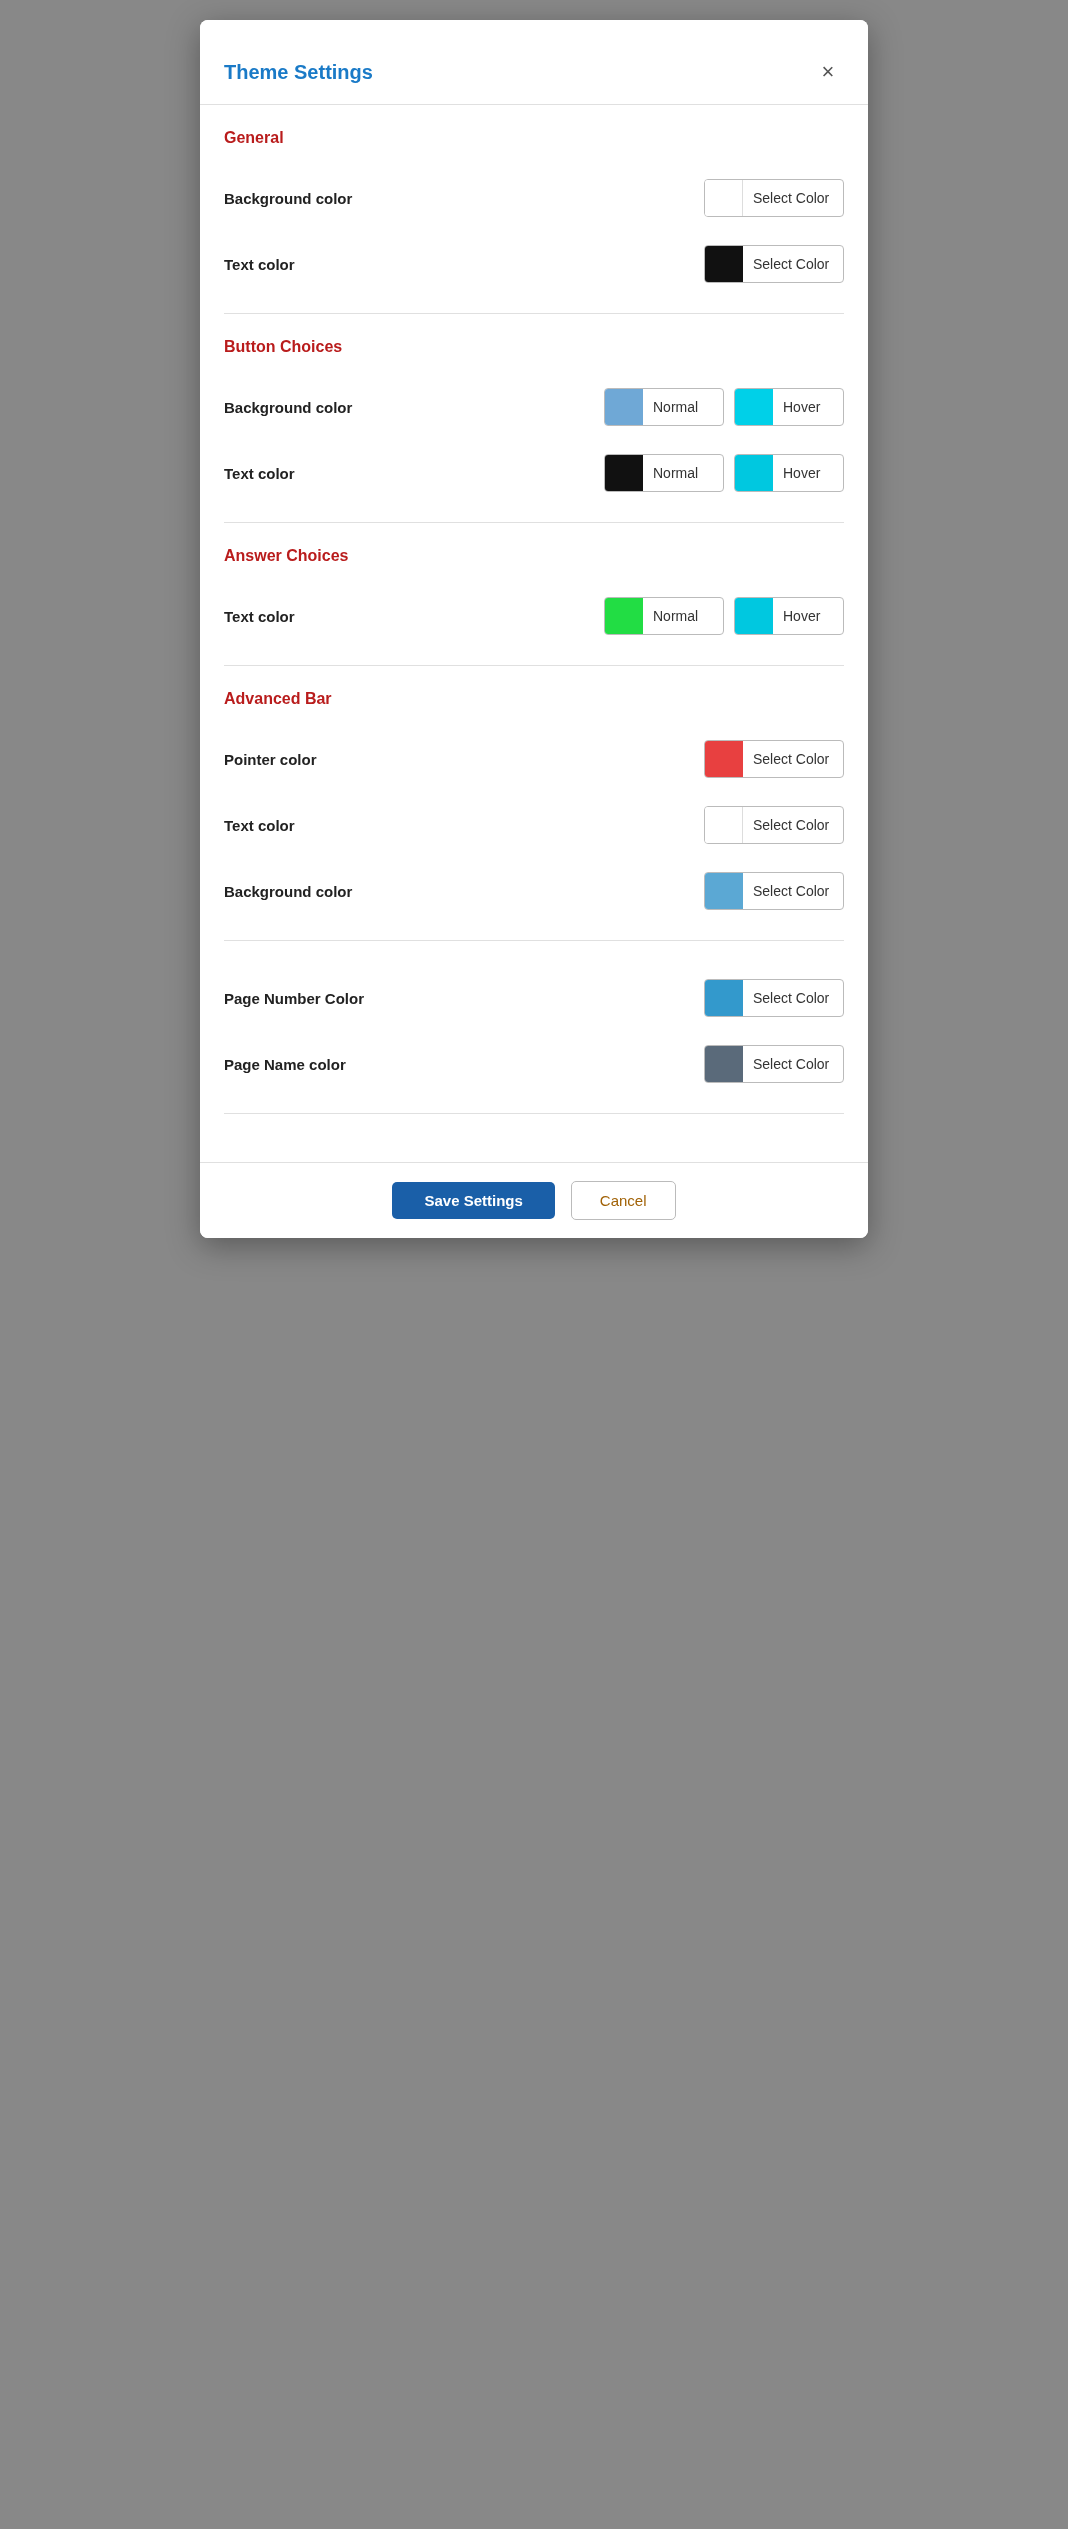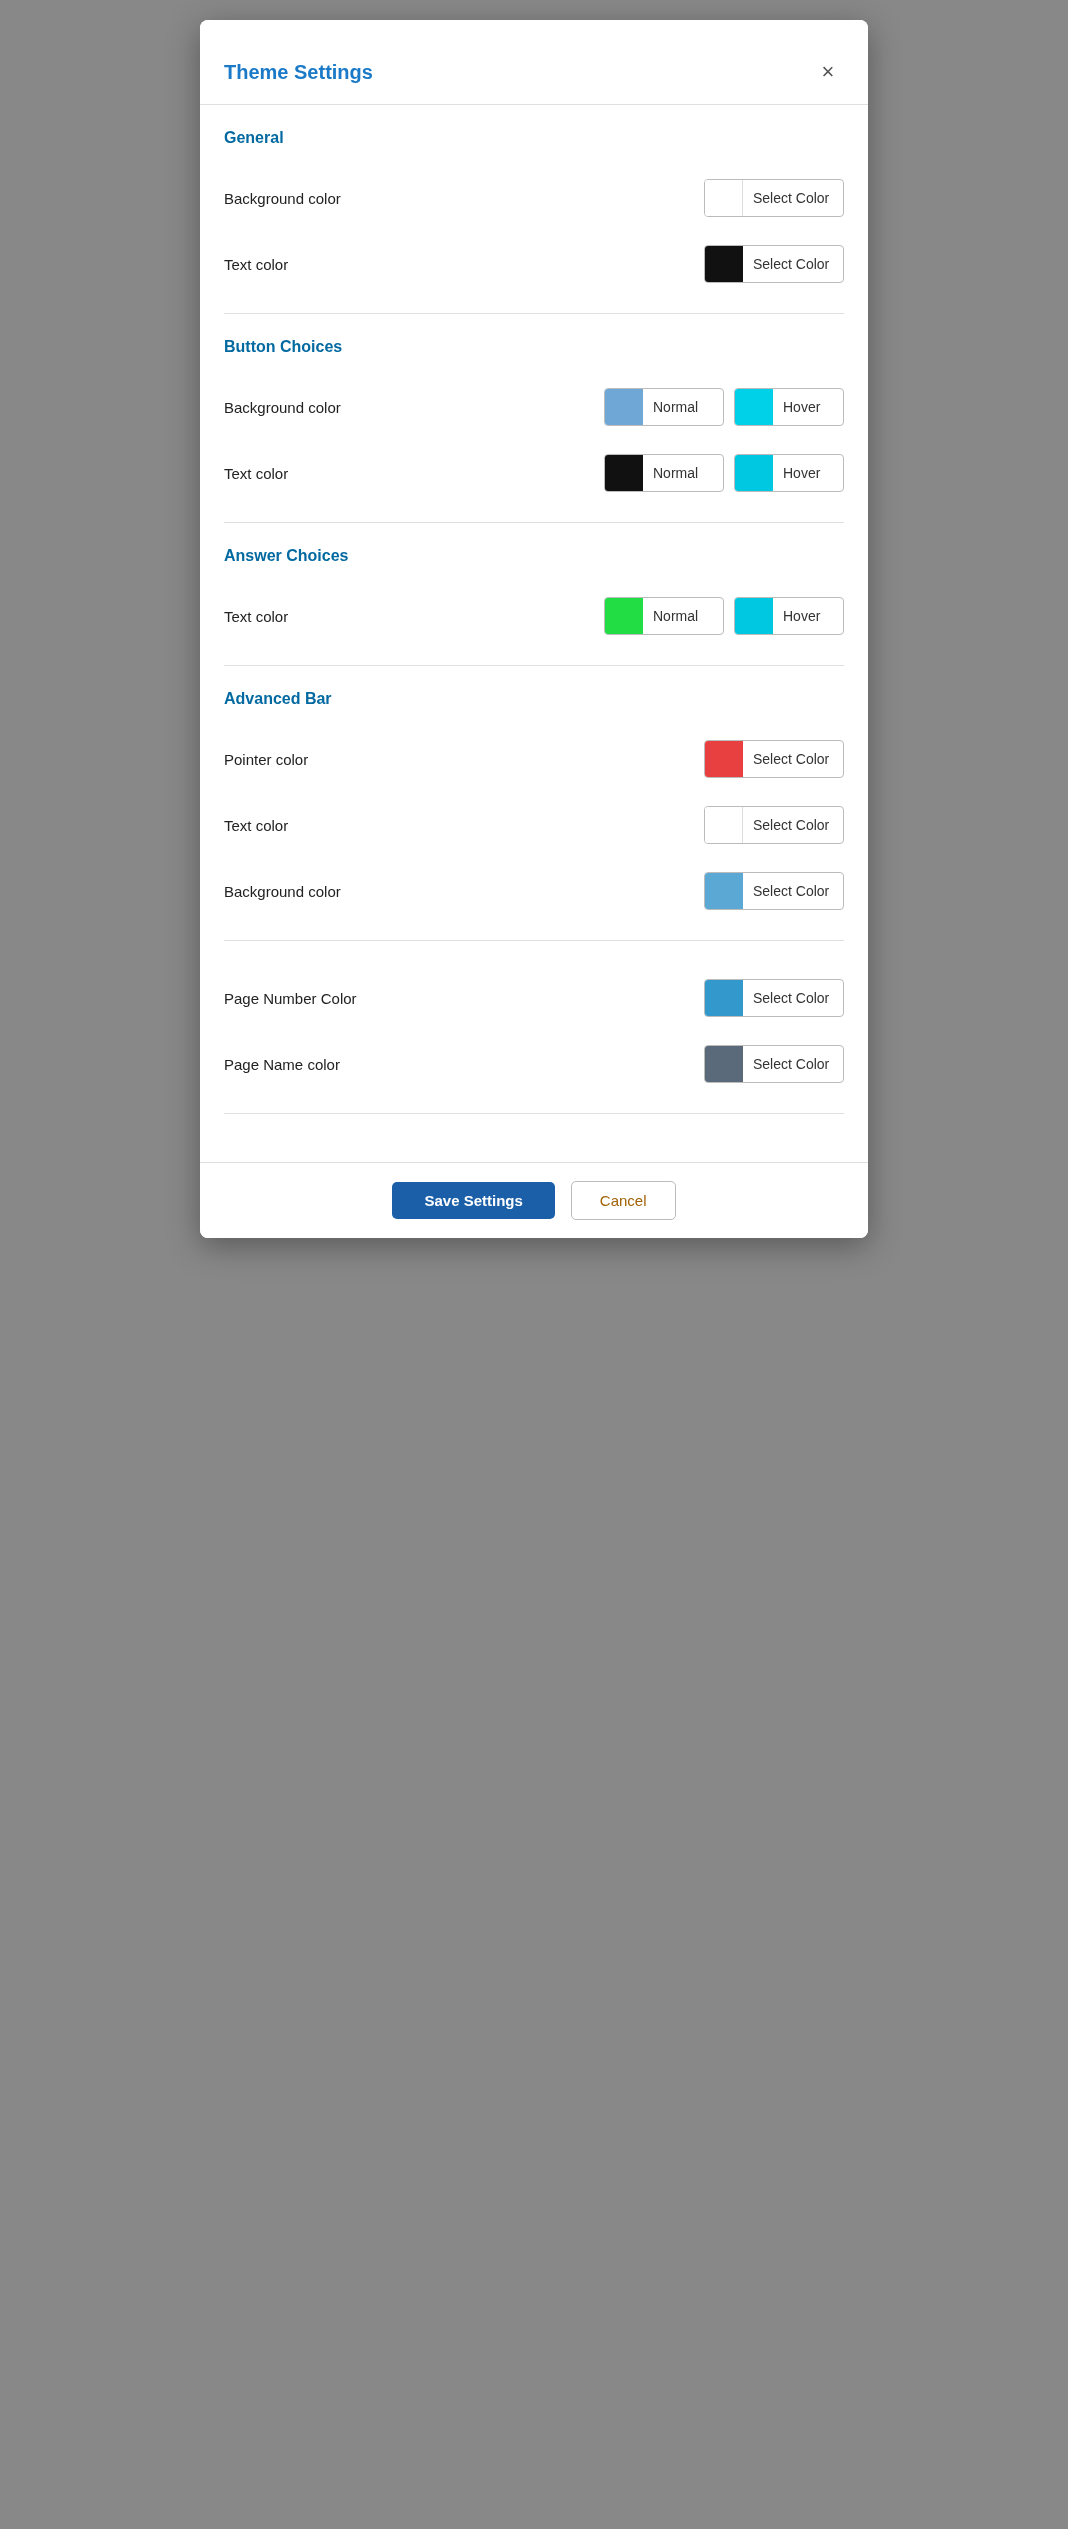--- a/index.html
+++ b/index.html
@@ -63,35 +63,35 @@
       padding: 0 24px;
     }
 
     .section {
       padding: 24px 0 8px 0;
     }
 
     .section-title {
       font-size: 16px;
       font-weight: 700;
-      color: #0369a1;
+      color: #b91c1c;
       margin-bottom: 18px;
     }
 
     .field-row {
       display: flex;
       align-items: center;
       justify-content: space-between;
       padding: 14px 0;
     }
 
     .field-label {
       font-size: 15px;
       color: #222;
-      font-weight: 400;
+      font-weight: 700;
     }
 
     .field-controls {
       display: flex;
       gap: 10px;
       align-items: center;
       margin-left: 39px;
     }
 
     .color-btn {

